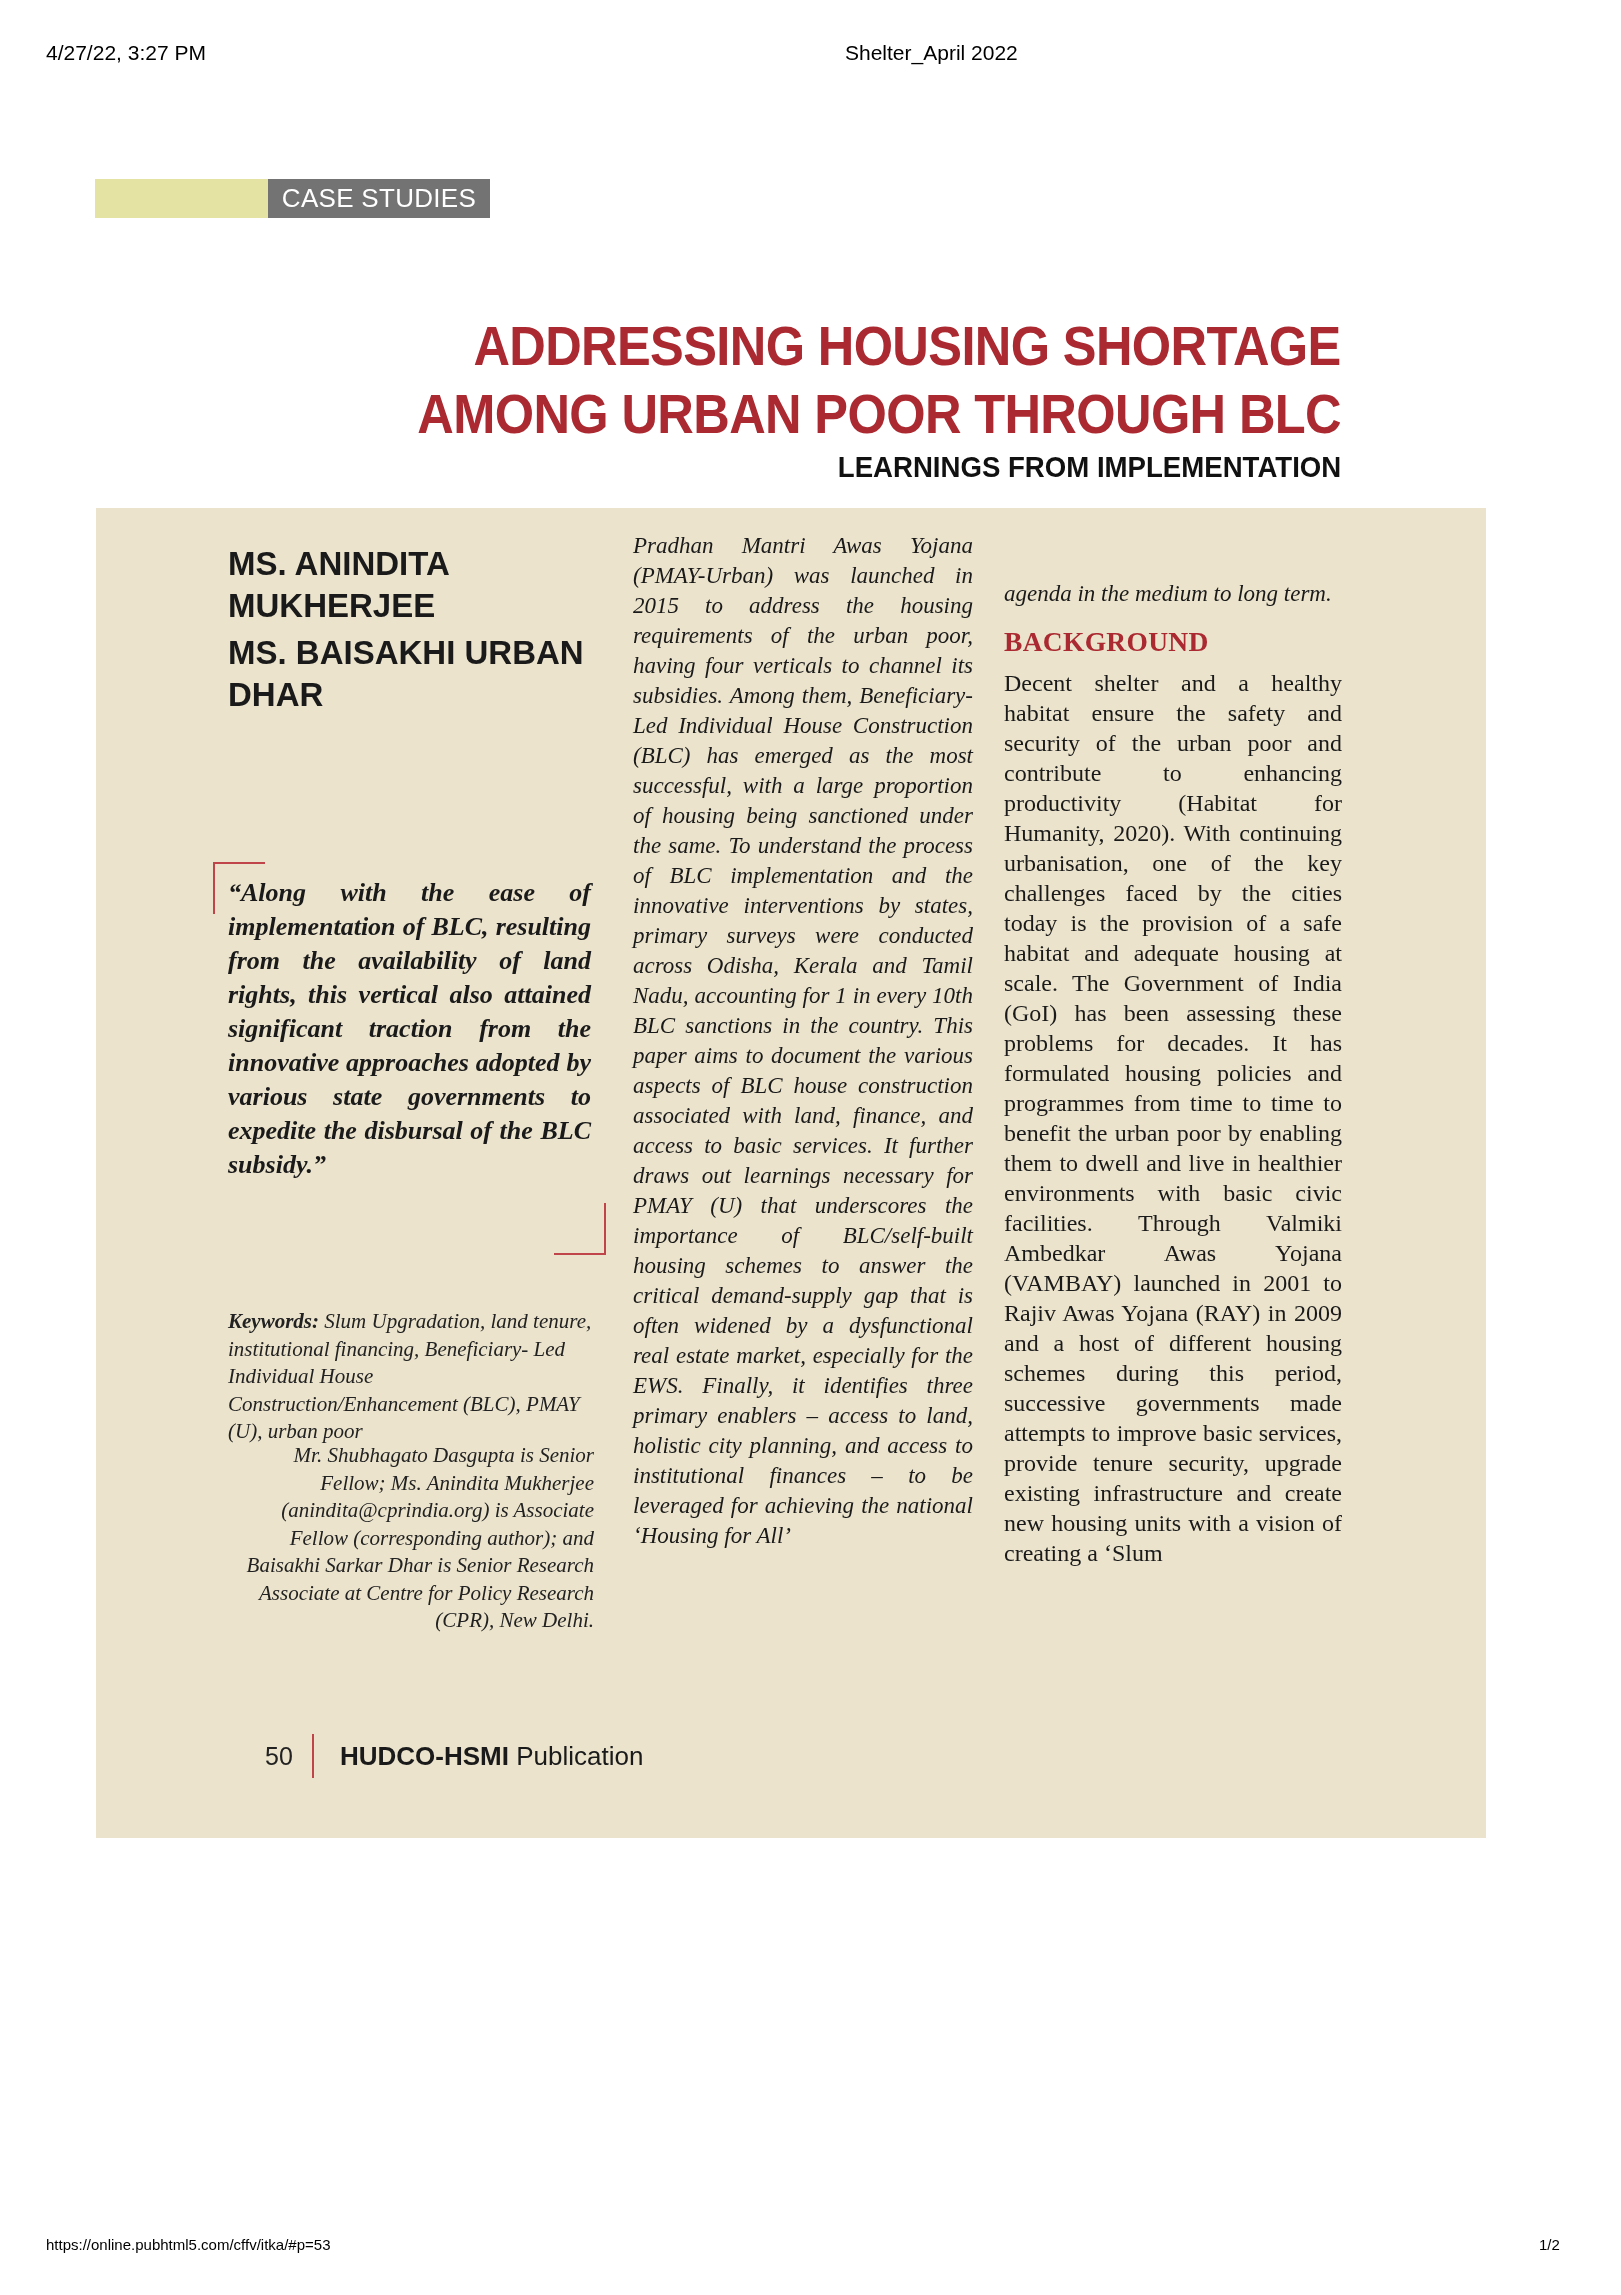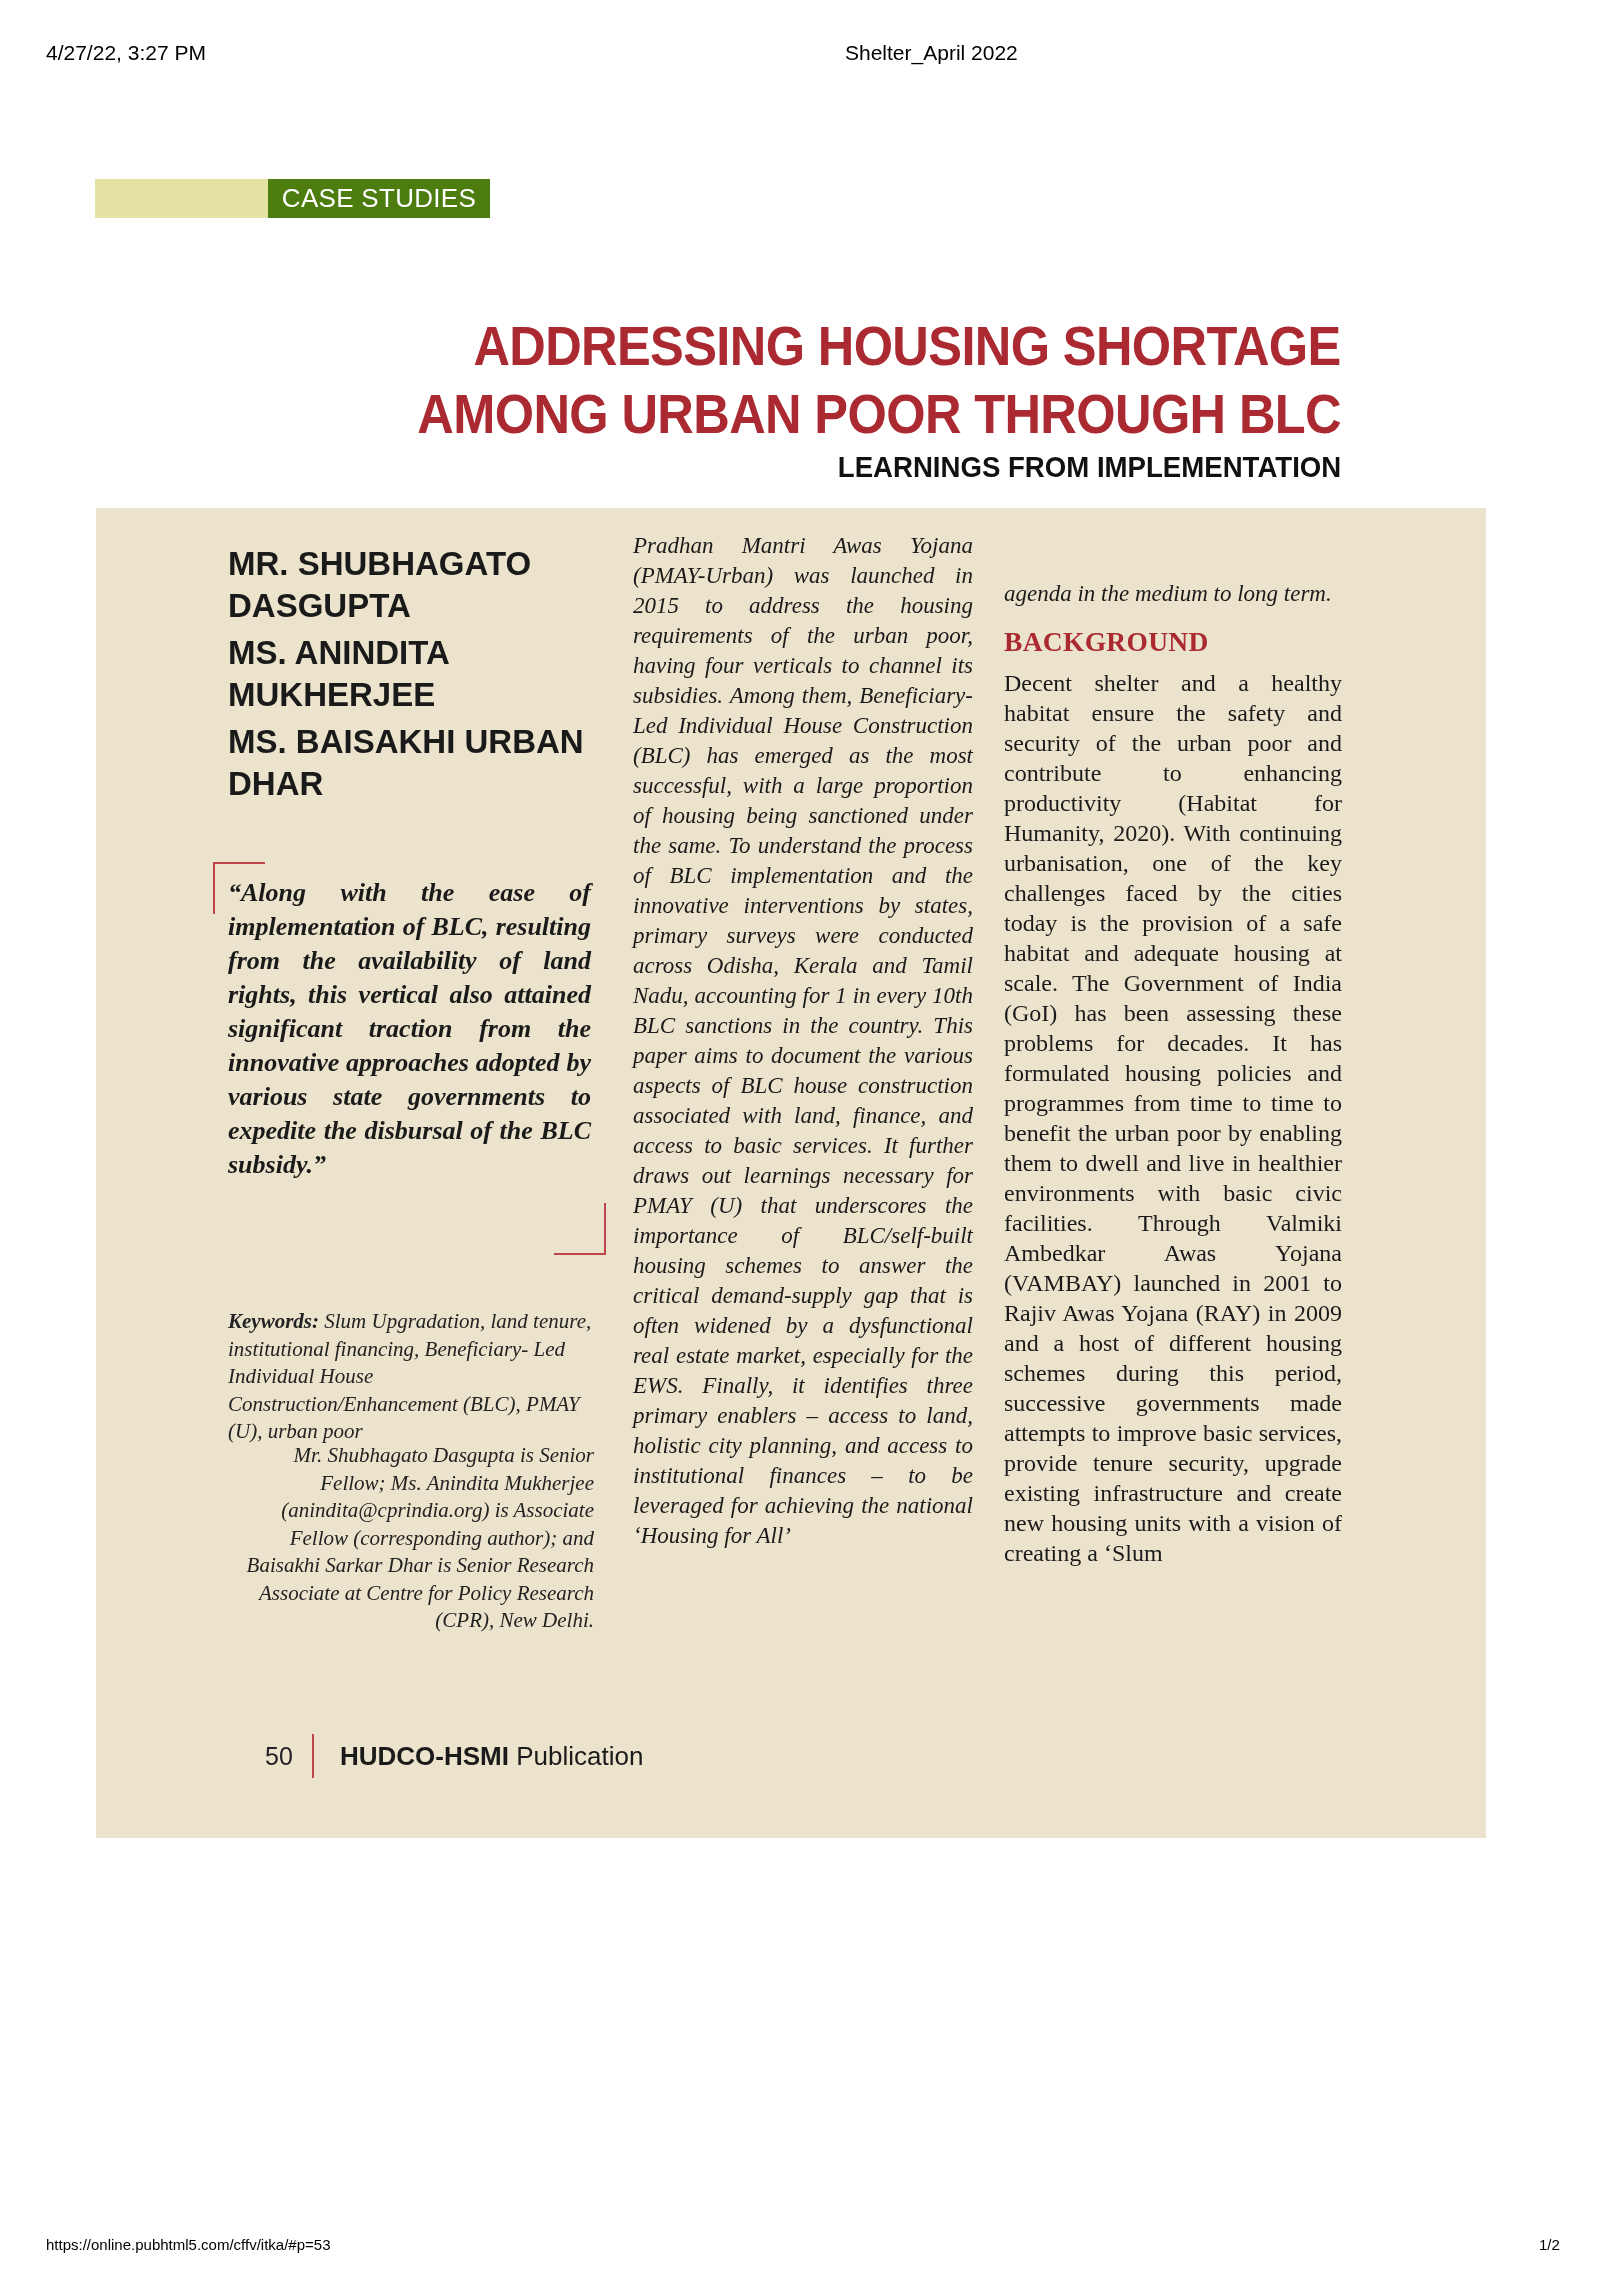--- a/index.html
+++ b/index.html
@@ -5,21 +5,21 @@
   html, body { margin:0; padding:0; }
   body {
     width:1622px; height:2295px; position:relative; background:#ffffff;
     font-family:"Liberation Sans", sans-serif; color:#1a1a1a; overflow:hidden;
   }
   .abs { position:absolute; }
   .print-header { font-family:Liberation Sans, sans-serif; font-size:21px; color:#000; top:41px; }
   .print-footer { font-family:"Liberation Sans", sans-serif; font-size:15px; color:#000; top:2236px; }
 
   .band-yellow { left:95px; top:179px; width:173px; height:39px; background:#e5e3a3; }
-  .band-red { left:268px; top:179px; width:222px; height:39px; background:#4d7c0f; color:#fff;
+  .band-red { left:268px; top:179px; width:222px; height:39px; background:#737373; color:#fff;
     font-size:26px; line-height:39px; text-align:center; letter-spacing:0.3px; }
 
   .title { right:281px; font-weight:bold; color:#ab2a31; font-size:55px; line-height:1; letter-spacing:-0.7px;
     transform-origin:right center; white-space:nowrap; }
   .title.l1 { top:319px; transform:scaleX(0.92); }
   .title.l2 { top:387px; transform:scaleX(0.92); }
   .subtitle { right:281px; top:450px; font-weight:bold; font-size:30px; color:#111; white-space:nowrap;
     transform:scaleX(0.92); transform-origin:right center; }
 
   .panel { left:96px; top:508px; width:1390px; height:1330px; background:#ebe3cc; }
@@ -66,21 +66,20 @@
 <div class="abs band-yellow"></div>
 <div class="abs band-red">CASE STUDIES</div>
 
 <div class="abs title l1">ADDRESSING HOUSING SHORTAGE</div>
 <div class="abs title l2">AMONG URBAN POOR THROUGH BLC</div>
 <div class="abs subtitle">LEARNINGS FROM IMPLEMENTATION</div>
 
 <div class="abs panel"></div>
 
 <div class="abs authors">
-  <div class="author">MR. SHUBHAGATO DASGUPTA</div>
   <div class="author">MS. ANINDITA MUKHERJEE</div>
   <div class="author">MS. BAISAKHI URBAN DHAR</div>
 </div>
 
 <div class="abs quote-wrap">
   <div class="br-tl-h"></div>
   <div class="br-tl-v"></div>
   <div class="quote">“Along with the ease of implementation of BLC, resulting from the availability of land rights, this vertical also attained significant traction from the innovative approaches adopted by various state governments to expedite the disbursal of the BLC subsidy.”</div>
   <div class="br-br-h"></div>
   <div class="br-br-v"></div>

